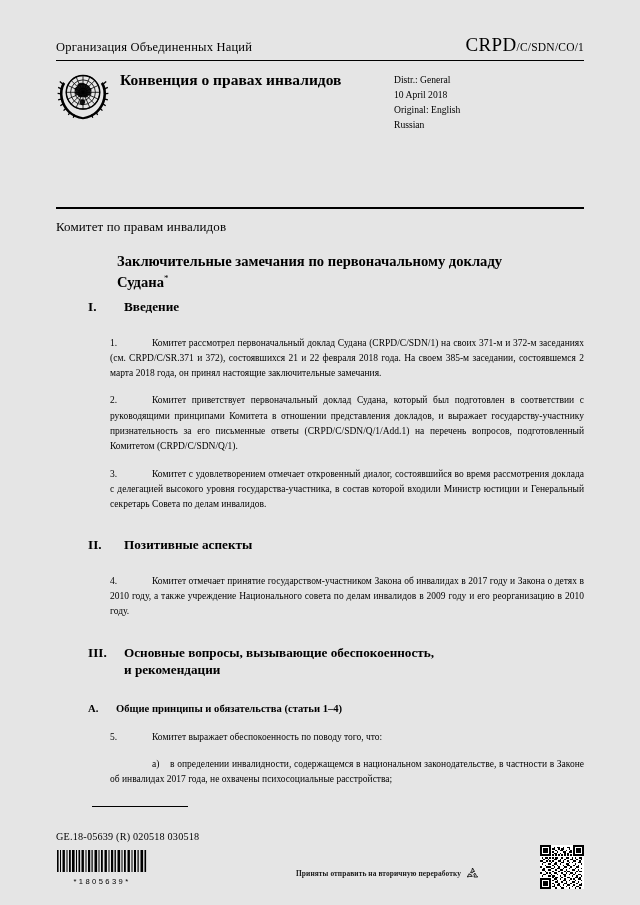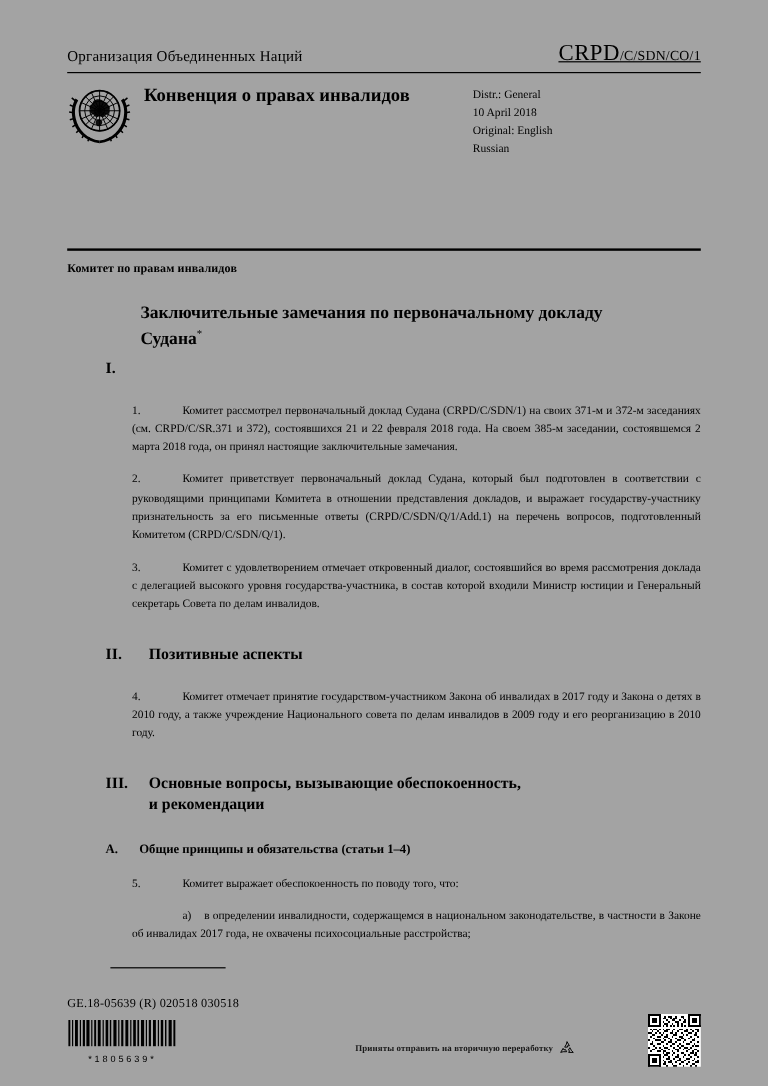--- a/index.html
+++ b/index.html
@@ -9,21 +9,21 @@
   }
   body {
     font-family: "Liberation Serif", "DejaVu Serif", serif;
     color: #000000;
   }
   #page {
     position: relative;
     width: 640px;
     height: 905px;
     margin: 0 auto;
-    background: #a3a3a3;
+    background: #e5e5e5;
     overflow: hidden;
   }
 
   
   .masthead {
     position: absolute;
     left: 56px;
     top: 34px;
     width: 528px;
   }
@@ -35,21 +35,20 @@
   .org-name {
     font-family: "Liberation Serif", serif;
     font-size: 12.5px;
     letter-spacing: .2px;
     line-height: 1.1;
     padding-bottom: 2px;
   }
   .doc-symbol {
     white-space: nowrap;
     padding-bottom: 1px;
-    text-decoration: underline;
   }
   .doc-symbol .sym-main {
     font-size: 19px;
     letter-spacing: .4px;
   }
   .doc-symbol .sym-sub {
     font-size: 11.5px;
     letter-spacing: .2px;
   }
   .rule-thin {
@@ -98,22 +97,22 @@
     border-top: 2.4px solid #000;
     height: 0;
   }
 
   
   .committee {
     position: absolute;
     left: 56px;
     top: 219px;
     width: 528px;
-    font-size: 10px;
-    font-weight: bold;
+    font-size: 13px;
+    font-weight: normal;
     letter-spacing: .1px;
   }
 
   .doc-title {
     position: absolute;
     left: 117px;
     top: 252px;
     width: 420px;
     font-size: 14.6px;
     font-weight: bold;
@@ -332,20 +331,21 @@
   <div class="committee">Комитет по правам инвалидов</div>
 
   <div class="doc-title">
     <span>Заключительные замечания по первоначальному докладу Судана</span><sup>*</sup>
   </div>
 
   <div class="content">
 
     <h2 class="sec">
       <span class="num">I.</span>
+      <span class="txt">Введение</span>
     </h2>
     <div class="sp-20"></div>
 
     <p class="para">
       <span class="pnum">1.</span>
       <span class="ptext">Комитет рассмотрел первоначальный доклад Судана (CRPD/C/SDN/1) на своих 371-м и 372-м заседаниях (см. CRPD/C/SR.371 и 372), состоявшихся 21 и 22 февраля 2018 года. На своем 385-м заседании, состоявшемся 2 марта 2018 года, он принял настоящие заключительные замечания.</span>
     </p>
     <div class="sp-12"></div>
 
     <p class="para">

